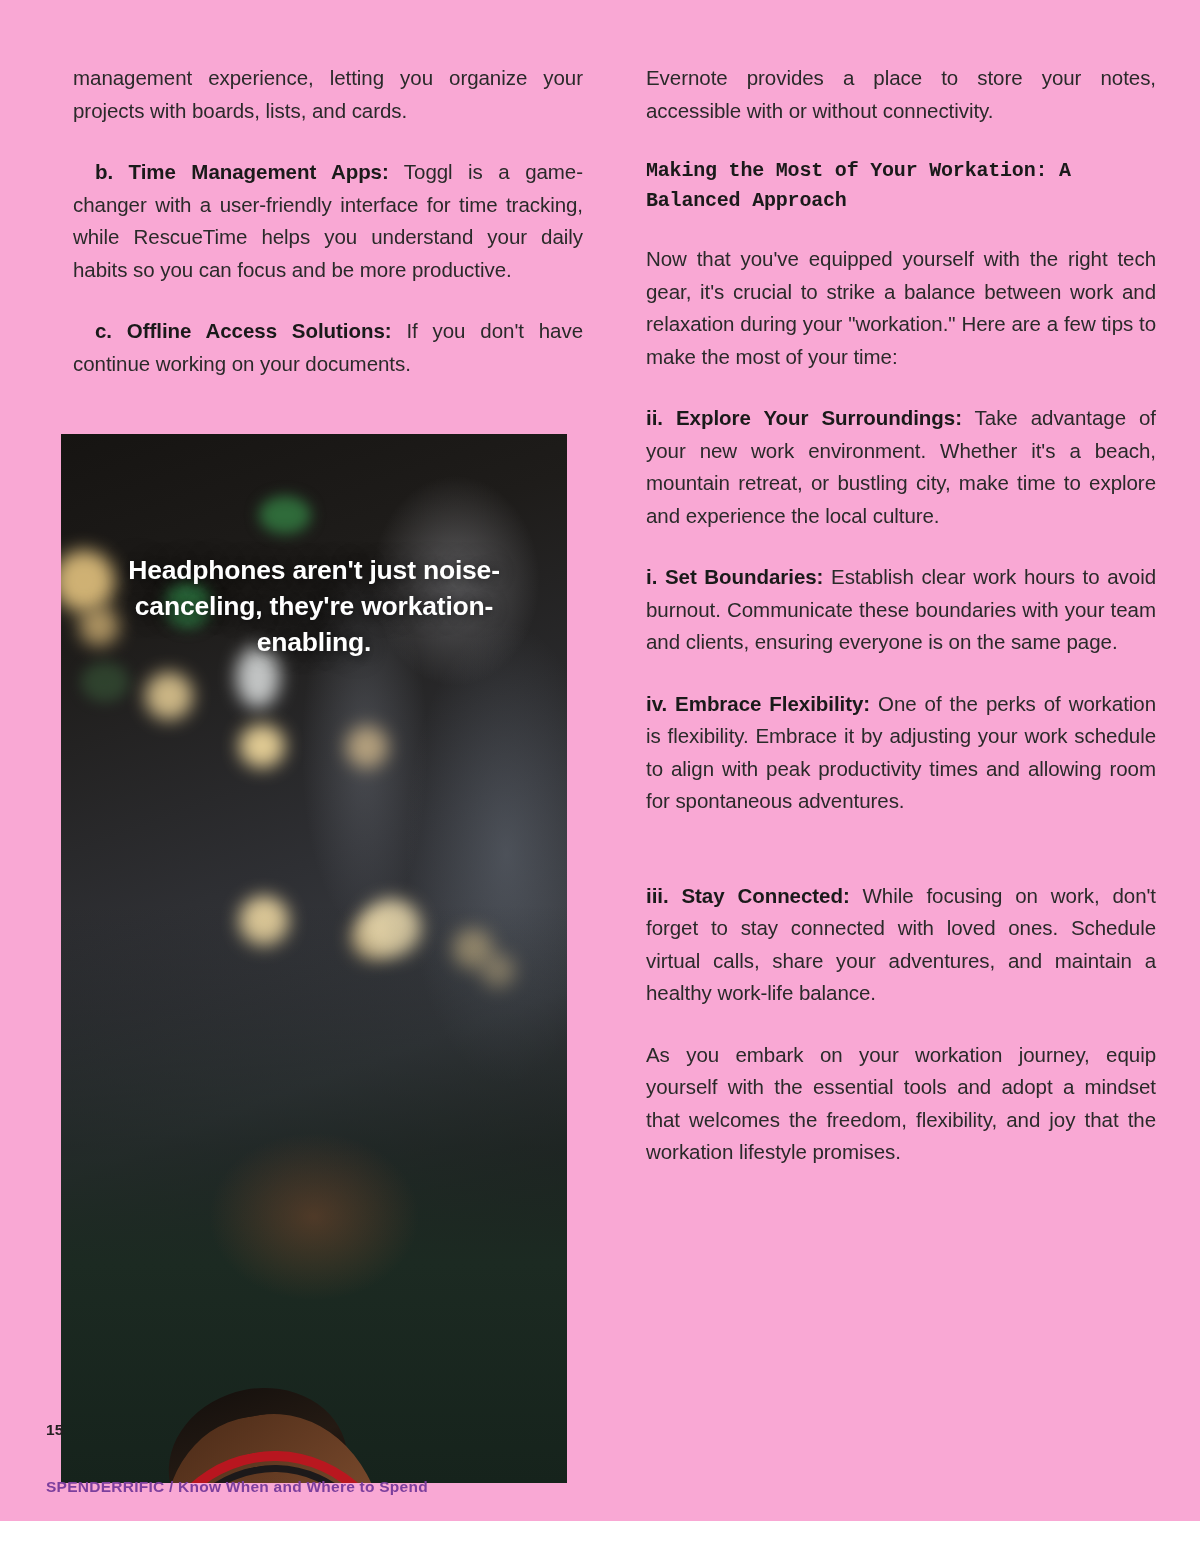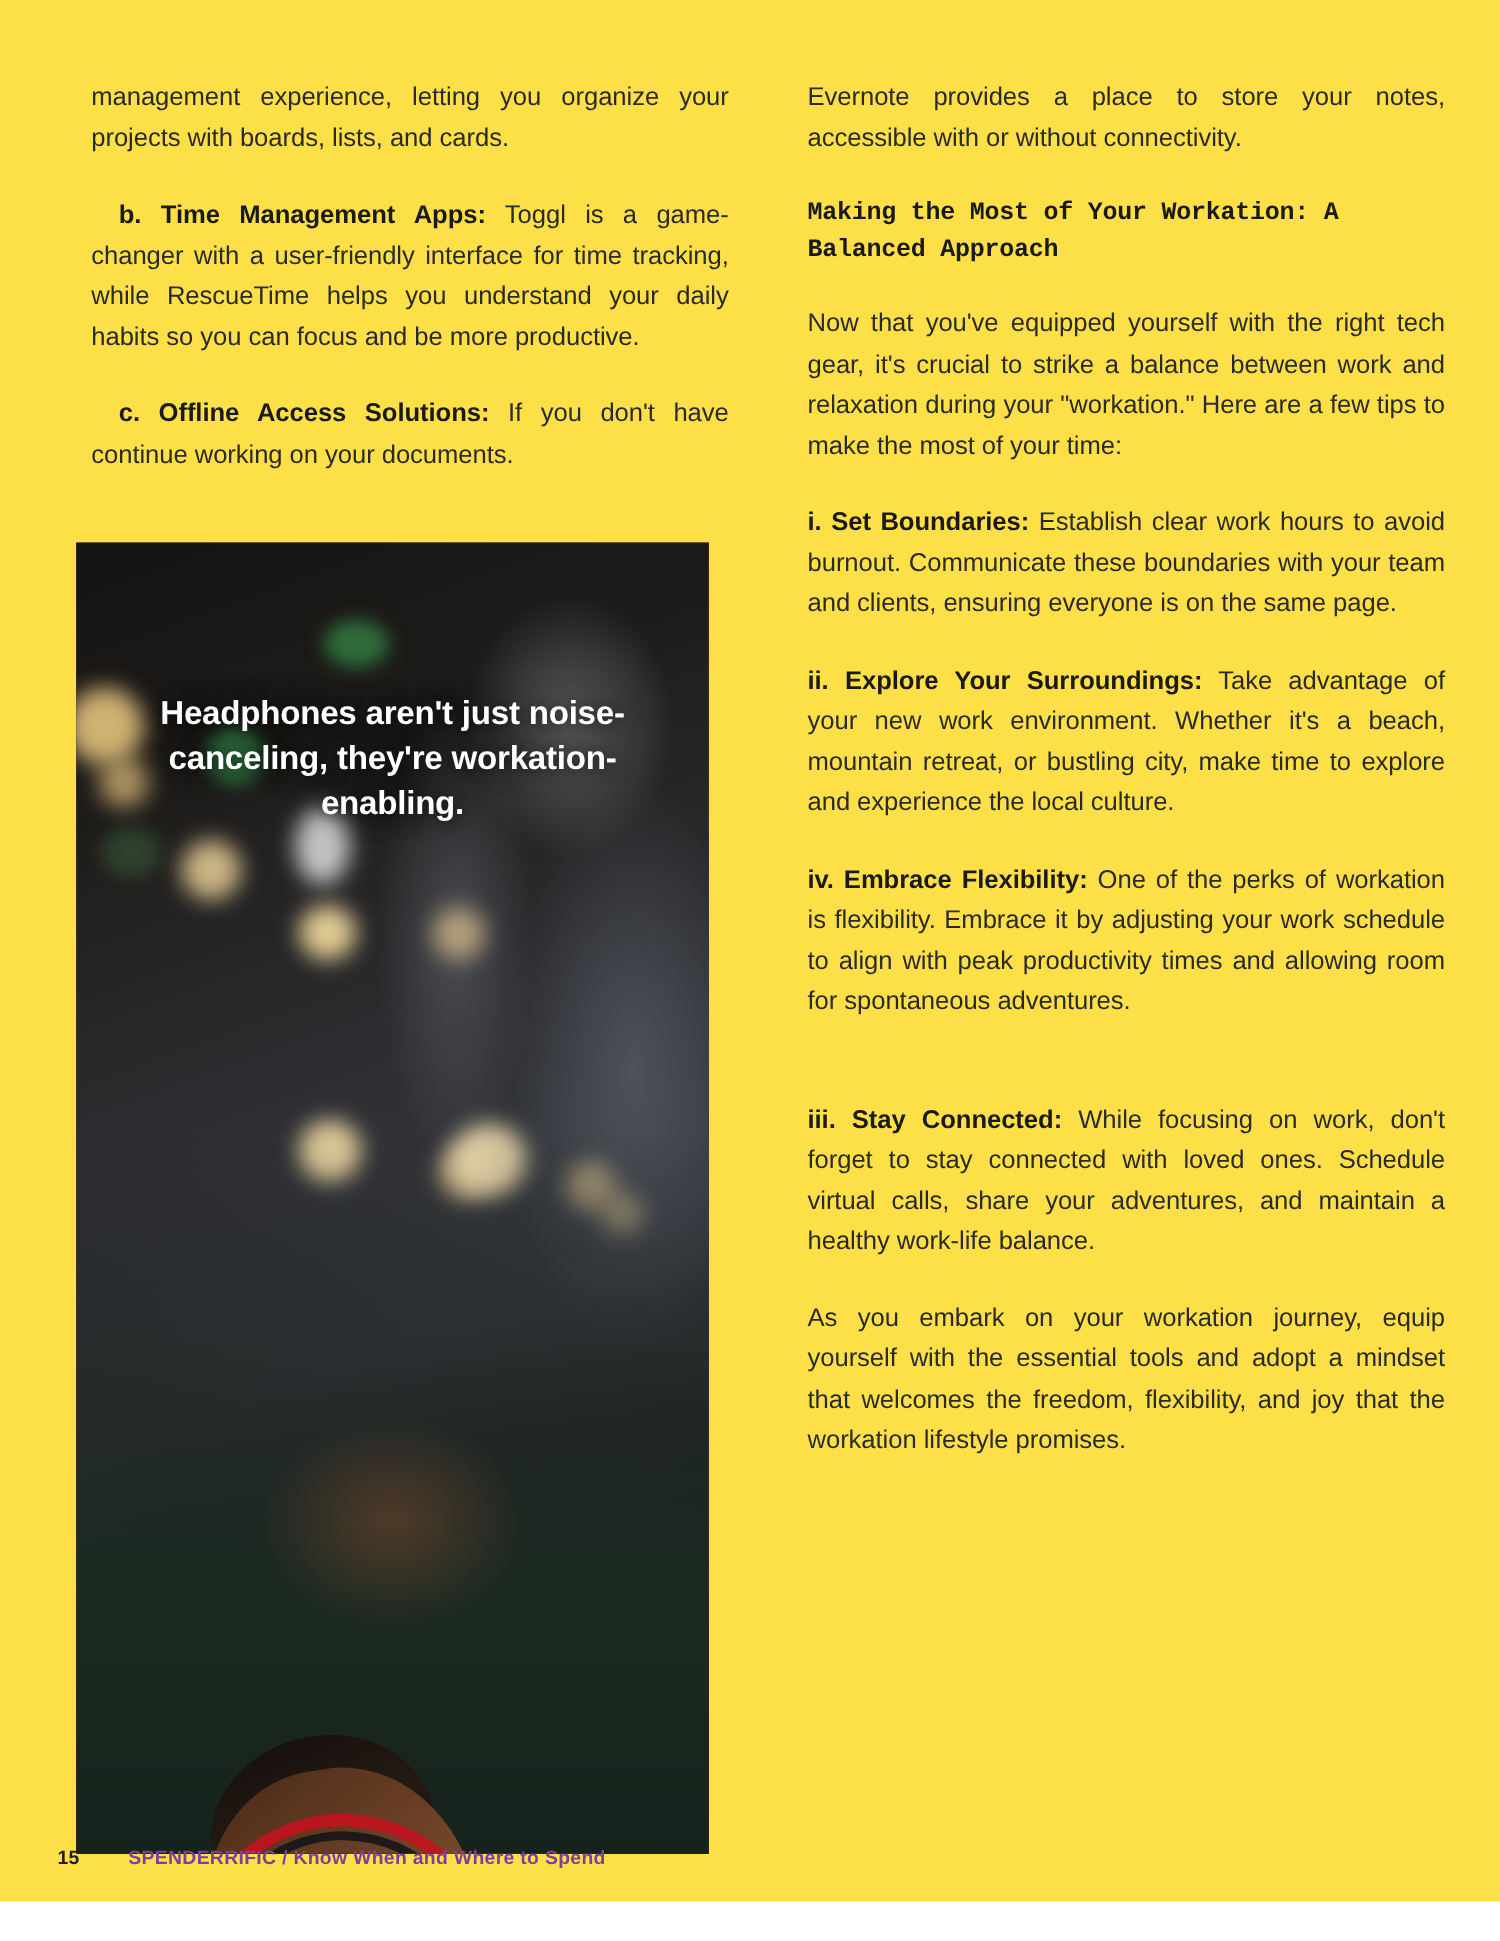--- a/index.html
+++ b/index.html
@@ -15,21 +15,21 @@
     color: #231f20;
     position: relative;
     overflow: hidden;
   }
 
   .page {
     position: absolute;
     inset: 0;
     width: 1200px;
     height: 1521px;
-    background: #fde047;
+    background: #f9a8d4;
   }
 
   
   .col {
     position: absolute;
     top: 62px;
     width: 510px;
   }
   .col-left  { left: 73px; }
   .col-right { left: 646px; }
@@ -183,20 +183,21 @@
   }
 
   
   .footer {
     position: absolute;
     left: 46px;
     bottom: 25px;
     display: flex;
     align-items: baseline;
     gap: 39px;
+    flex-direction: column;
   }
   .footer-page {
     font-size: 15.5px;
     font-weight: 700;
     color: #231f20;
     letter-spacing: 0.2px;
   }
   .footer-title {
     font-size: 15.5px;
     font-weight: 700;
@@ -267,25 +268,25 @@
       <span>Evernote provides a place to store your notes, accessible with or without connectivity.</span>
     </p>
 
     <h2 class="section-heading">Making the Most of Your Workation: A Balanced Approach</h2>
 
     <p class="para">
       <span>Now that you've equipped yourself with the right tech gear, it's crucial to strike a balance between work and relaxation during your "workation." Here are a few tips to make the most of your time:</span>
     </p>
 
     <p class="para">
+      <span class="lead">ii. Explore Your Surroundings:</span><span> Take advantage of your new work environment. Whether it's a beach, mountain retreat, or bustling city, make time to explore and experience the local culture.</span>
+    </p>
+
+    <p class="para">
       <span class="lead">i. Set Boundaries:</span><span> Establish clear work hours to avoid burnout. Communicate these boundaries with your team and clients, ensuring everyone is on the same page.</span>
-    </p>
-
-    <p class="para">
-      <span class="lead">ii. Explore Your Surroundings:</span><span> Take advantage of your new work environment. Whether it's a beach, mountain retreat, or bustling city, make time to explore and experience the local culture.</span>
     </p>
 
     <p class="para gap-extra">
       <span class="lead">iv. Embrace Flexibility:</span><span> One of the perks of workation is flexibility. Embrace it by adjusting your work schedule to align with peak productivity times and allowing room for spontaneous adventures.</span>
     </p>
 
     <p class="para">
       <span class="lead">iii. Stay Connected:</span><span> While focusing on work, don't forget to stay connected with loved ones. Schedule virtual calls, share your adventures, and maintain a healthy work-life balance.</span>
     </p>
 

